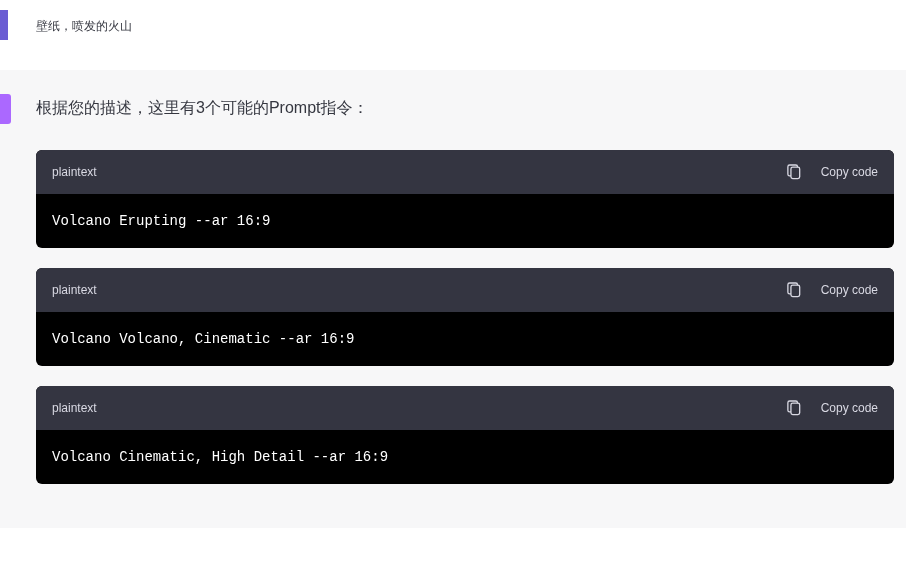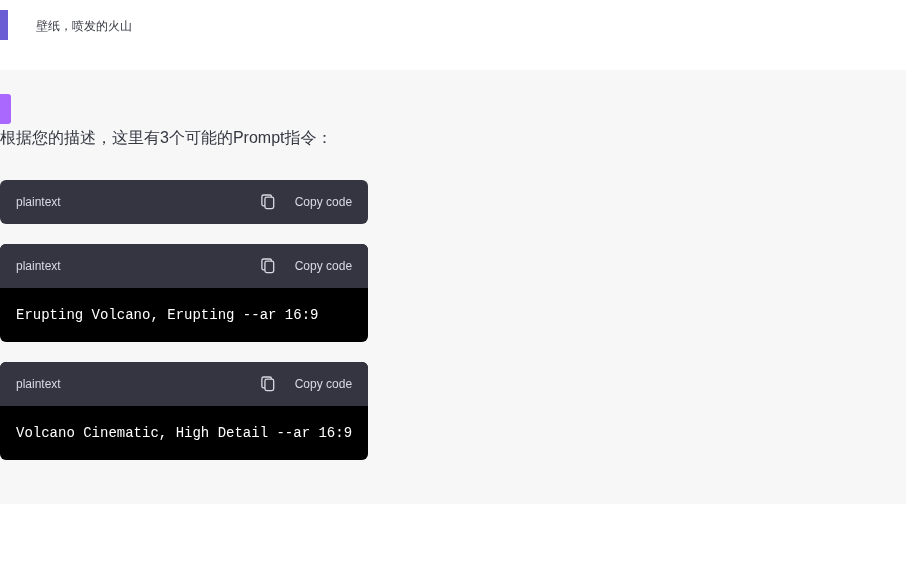--- a/index.html
+++ b/index.html
@@ -29,21 +29,20 @@
       color: #353740;
       font-size: 12px;
       line-height: 28px;
       padding-top: 2px;
     }
     .assistant-section {
       background: #f7f7f8;
       padding: 24px 0 24px 0;
       display: flex;
       align-items: flex-start;
-      flex-direction: column;
     }
     .assistant-avatar-edge {
       width: 11px;
       height: 30px;
       background: #ab68ff;
       border-top-right-radius: 3px;
       border-bottom-right-radius: 3px;
       margin-right: 25px;
       flex-shrink: 0;
     }
@@ -125,36 +124,37 @@
         <button class="copy-button">
           <span class="copy-icon">
             <svg viewBox="0 0 16 18" width="14" height="16">
               <rect x="4.5" y="3.5" width="10" height="13" rx="2"></rect>
               <path d="M4.5 13.5 H3 a2 2 0 0 1 -2 -2 V3 a2 2 0 0 1 2 -2 h7 a2 2 0 0 1 2 2 v0.5"></path>
             </svg>
           </span>
           <span>Copy code</span>
         </button>
       </div>
+      <div class="code-body">Volcano Erupting --ar 16:9</div>
     </div>
 
     <div class="code-block">
       <div class="code-header">
         <span class="code-lang">plaintext</span>
         <button class="copy-button">
           <span class="copy-icon">
             <svg viewBox="0 0 16 18" width="14" height="16">
               <rect x="4.5" y="3.5" width="10" height="13" rx="2"></rect>
               <path d="M4.5 13.5 H3 a2 2 0 0 1 -2 -2 V3 a2 2 0 0 1 2 -2 h7 a2 2 0 0 1 2 2 v0.5"></path>
             </svg>
           </span>
           <span>Copy code</span>
         </button>
       </div>
-      <div class="code-body">Erupting Volcano, Erupting --ar 16:9</div>
+      <div class="code-body">Volcano Volcano, Cinematic --ar 16:9</div>
     </div>
 
     <div class="code-block">
       <div class="code-header">
         <span class="code-lang">plaintext</span>
         <button class="copy-button">
           <span class="copy-icon">
             <svg viewBox="0 0 16 18" width="14" height="16">
               <rect x="4.5" y="3.5" width="10" height="13" rx="2"></rect>
               <path d="M4.5 13.5 H3 a2 2 0 0 1 -2 -2 V3 a2 2 0 0 1 2 -2 h7 a2 2 0 0 1 2 2 v0.5"></path>

